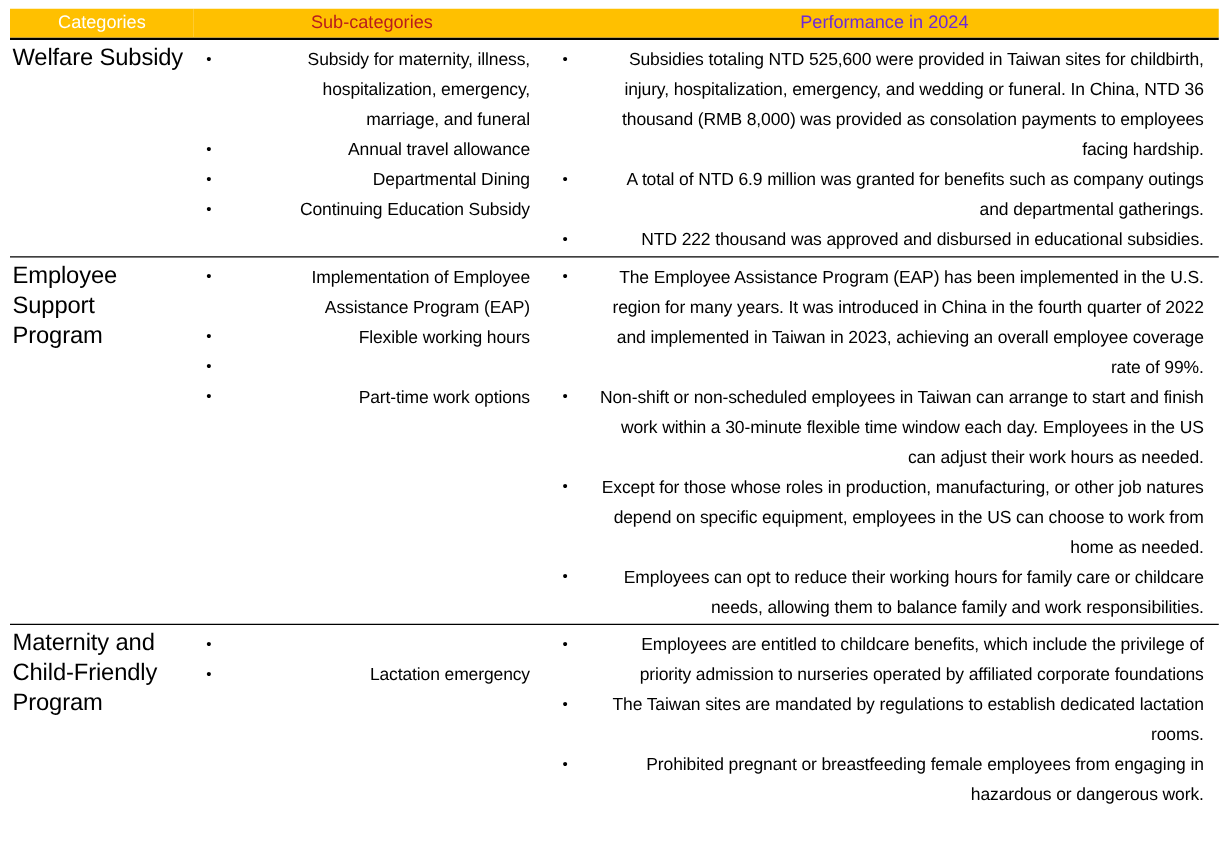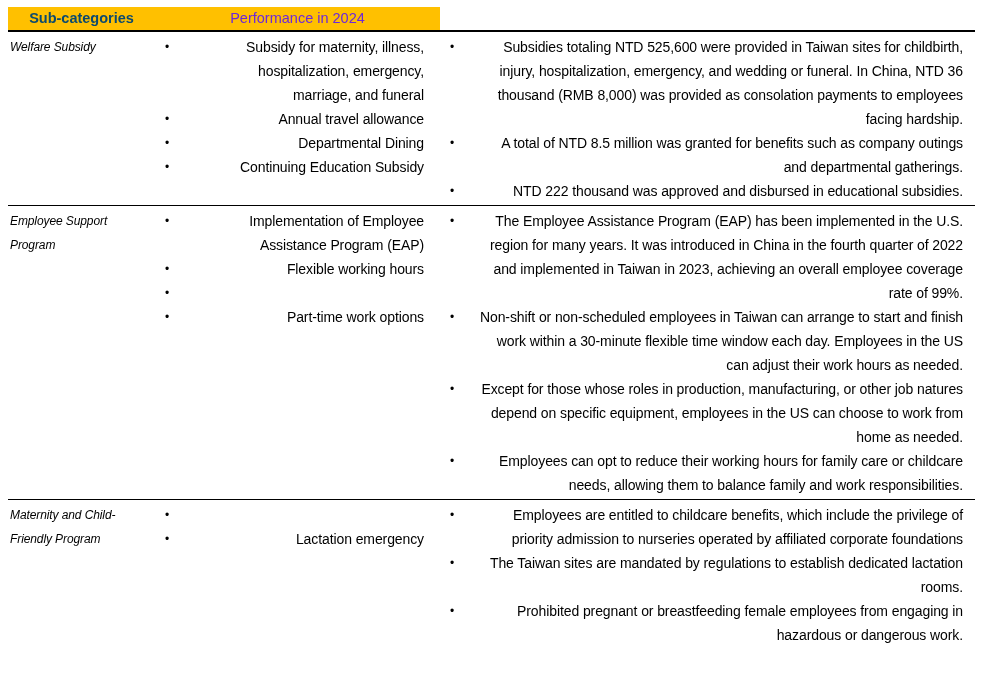--- a/index.html
+++ b/index.html
@@ -28,26 +28,25 @@
     font-size: 14.5px;
   }
   .trow {
     display: grid;
     grid-template-columns: 147px 285px 535px;
     border-bottom: 1.5px solid #000000;
     padding: 3px 0 2px 0;
   }
   .trow.last { border-bottom: none; }
   .cell-cat {
-    font-size: 12px;
+    font-size: 19px;
     line-height: 24px;
     letter-spacing: -0.1px;
     padding-left: 2px;
     padding-right: 8px;
-    font-style: italic;
   }
   ul.blist {
     list-style: none;
     margin: 0; padding: 0;
   }
   .bullet-item {
     display: flex;
     align-items: flex-start;
     font-size: 14px;
     line-height: 24px;
@@ -68,21 +67,22 @@
   }
   .col-sub .bullet-text { padding-right: 16px; }
   .indent-sm { padding-left: 7px; }
 </style>
 </head>
 <body>
 
 <div class="table">
 
   <div class="thead">
-    <div class="th" style="background: rgb(255, 192, 0); color: #0c4a6e; font-weight: bold;">Sub-categories</div>
+    <div class="th" style="background: rgb(255, 192, 0); color: rgb(255, 255, 255);">Categories</div>
+    <div class="th" style="background: rgb(255, 192, 0); color: #b91c1c;">Sub-categories</div>
     <div class="th" style="background: rgb(255, 192, 0); color: #6d28d9;">Performance in 2024</div>
   </div>
 
   <div class="trow">
     <div class="cell-cat">Welfare Subsidy</div>
     <div class="col-sub">
       <ul class="blist">
         <li class="bullet-item">
             <span class="bullet">•</span>
             <span class="bullet-text">Subsidy for maternity, illness, hospitalization, emergency, marriage, and funeral</span>
@@ -102,21 +102,21 @@
       </ul>
     </div>
     <div class="col-perf">
       <ul class="blist">
         <li class="bullet-item">
             <span class="bullet">•</span>
             <span class="bullet-text">Subsidies totaling NTD 525,600 were provided in Taiwan sites for childbirth, injury, hospitalization, emergency, and wedding or funeral. In China, NTD 36 thousand (RMB 8,000) was provided as consolation payments to employees facing hardship.</span>
           </li>
         <li class="bullet-item">
             <span class="bullet">•</span>
-            <span class="bullet-text">A total of NTD 8.5 million was granted for benefits such as company outings and departmental gatherings.</span>
+            <span class="bullet-text">A total of NTD 6.9 million was granted for benefits such as company outings and departmental gatherings.</span>
           </li>
         <li class="bullet-item">
             <span class="bullet">•</span>
             <span class="bullet-text">NTD 222 thousand was approved and disbursed in educational subsidies.</span>
           </li>
       </ul>
     </div>
   </div>
 
   <div class="trow">

